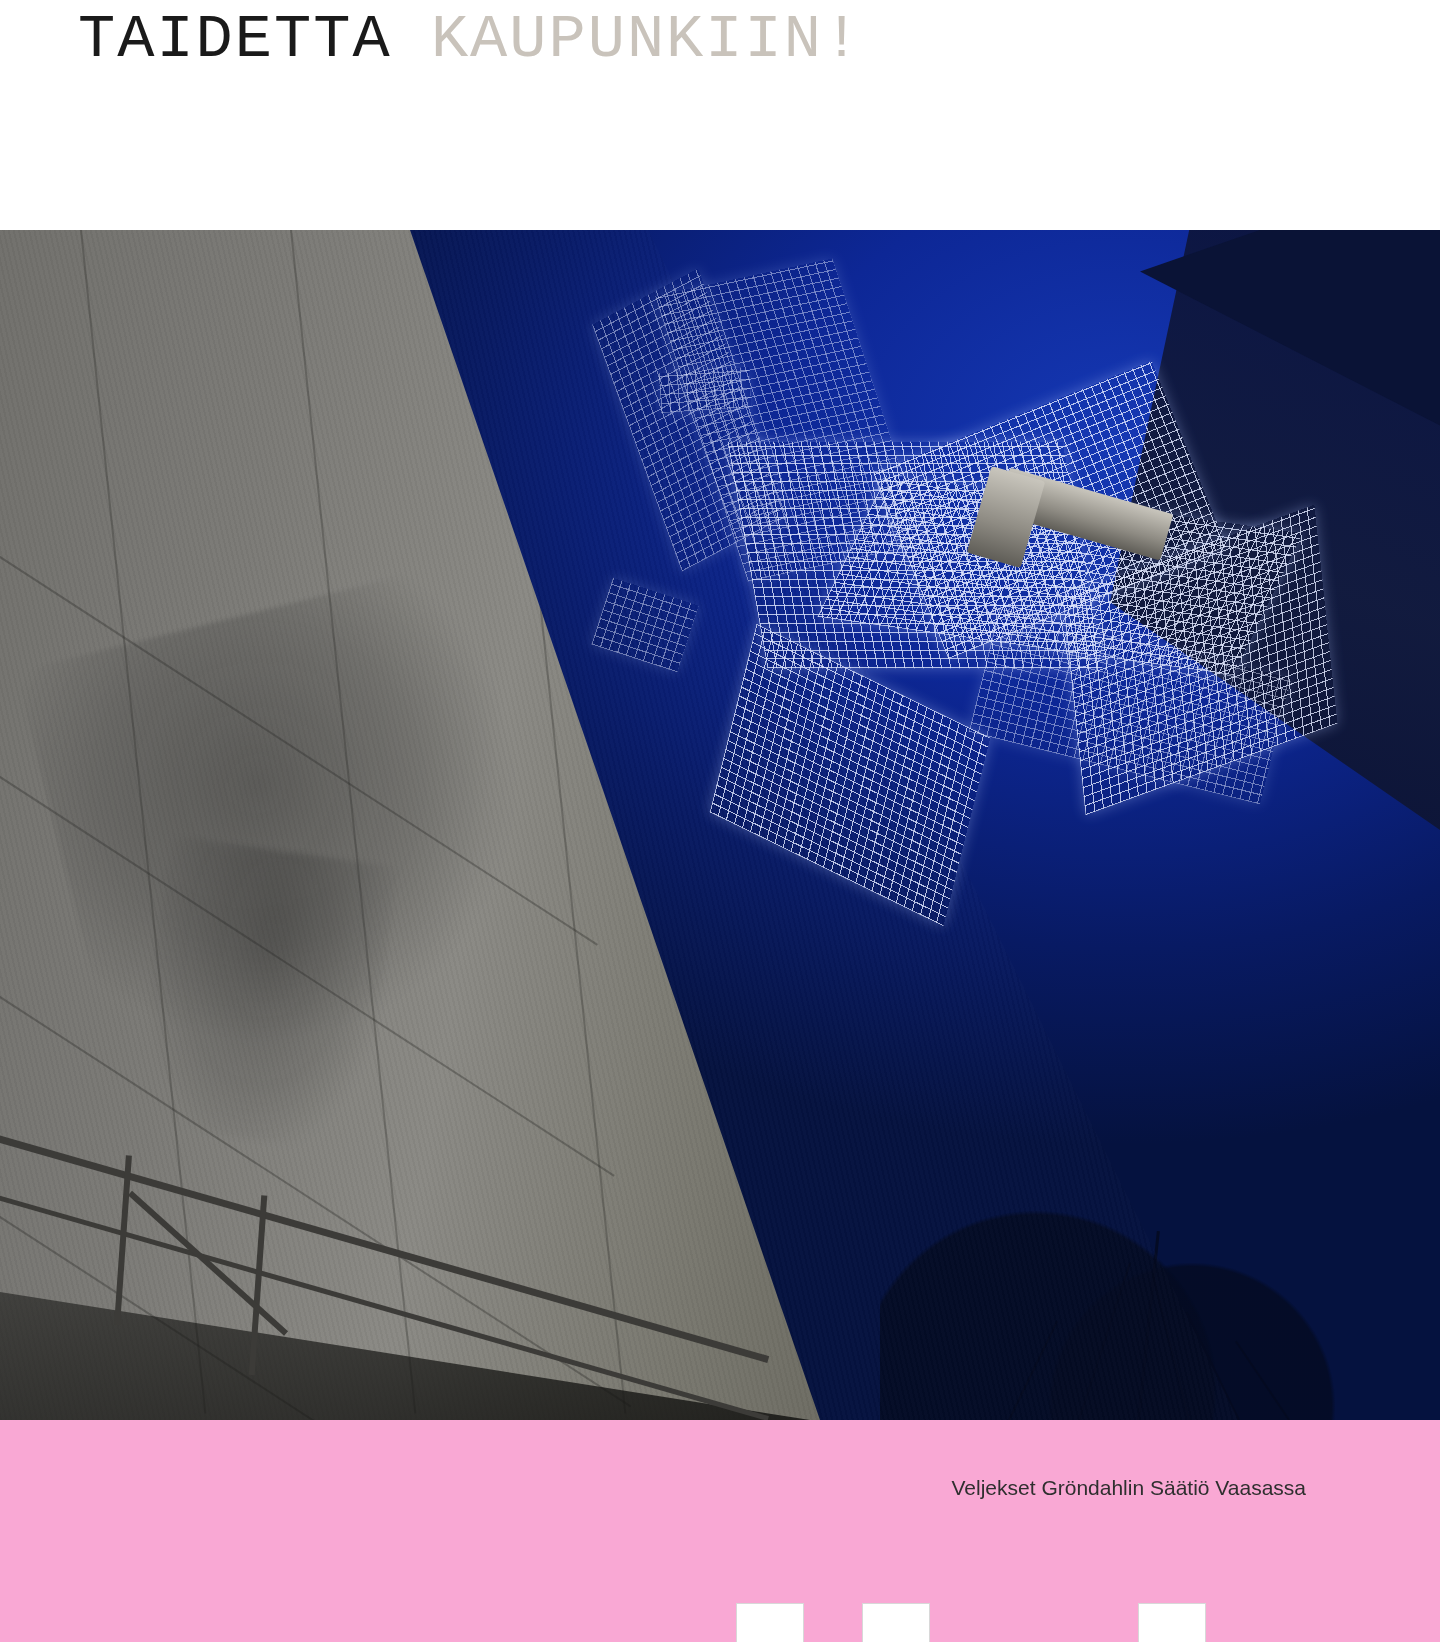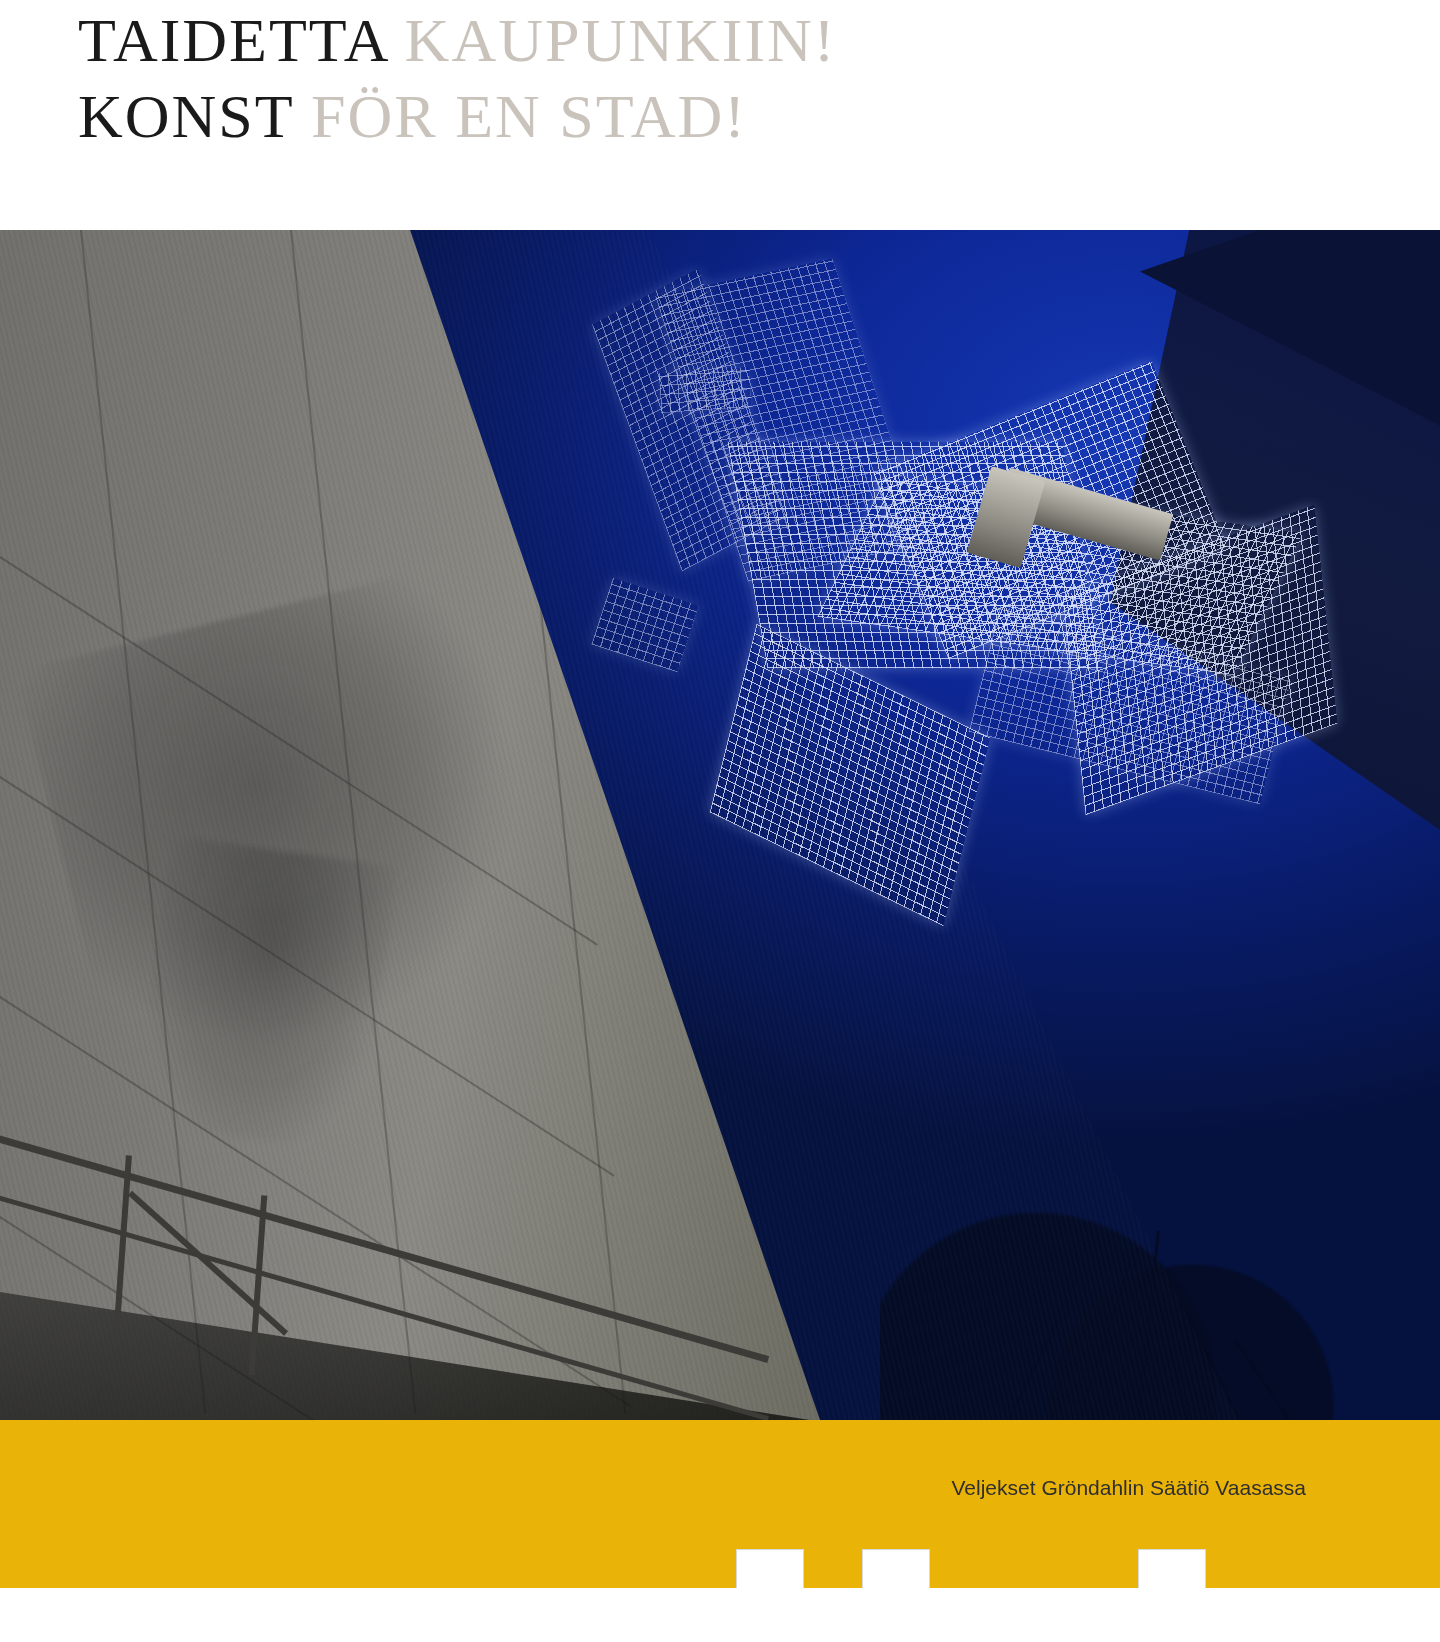--- a/index.html
+++ b/index.html
@@ -26,21 +26,21 @@
     position: absolute;
     left: 0;
     top: 0;
     width: 1440px;
     height: 230px;
     background: #ffffff;
     padding-left: 78px;
     box-sizing: border-box;
   }
   .title-line {
-    font-family: Liberation Serif, serif;
+    font-family: Liberation Mono, monospace;
     font-size: 62px;
     letter-spacing: 2px;
     line-height: 76px;
     white-space: nowrap;
   }
   .title-line.first { margin-top: 2px; }
   .t-dark { color: #1a1a1a; }
   .t-light { color: #c9c3bb; }
 
   
@@ -202,22 +202,22 @@
     background: linear-gradient(180deg, #c9c6bd, #8e8b83 60%, #5f5d57);
     border-radius: 3px;
   }
 
   
   .caption-bar {
     position: absolute;
     left: 0;
     top: 1420px;
     width: 1440px;
-    height: 168px;
-    background: #eab308;
+    height: 222px;
+    background: #f9a8d4;
   }
   .caption {
     position: absolute;
     right: 134px;
     top: 48px;
     text-align: right;
     color: #2f2f2f;
     font-size: 21px;
     line-height: 40px;
   }
@@ -239,24 +239,20 @@
 </style>
 </head>
 <body>
 
 <div class="page">
 
   <div class="title-block">
     <div class="title-line first">
       <span class="t-dark">TAIDETTA</span>
       <span class="t-light">KAUPUNKIIN!</span>
-    </div>
-    <div class="title-line">
-      <span class="t-dark">KONST</span>
-      <span class="t-light">FÖR EN STAD!</span>
     </div>
   </div>
 
   <div class="photo">
     <div class="sky"></div>
     <div class="ur-building"></div>
     <div class="ur-building2"></div>
 
     <div class="trees"></div>
     <div class="branch" style="right:300px;bottom:0;width:3px;height:190px;transform:rotate(6deg);"></div>

